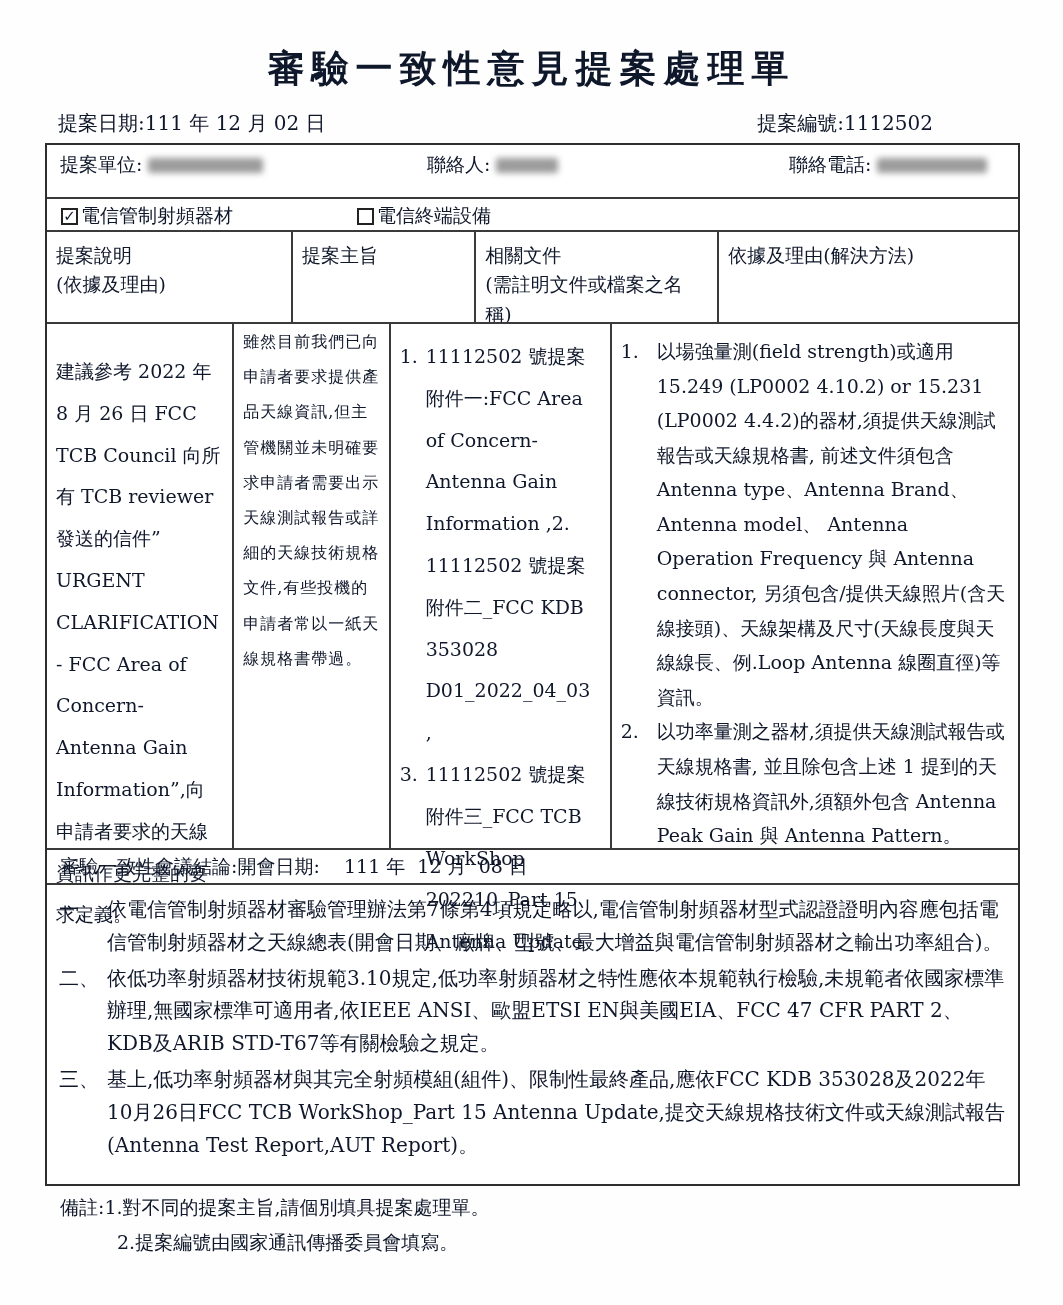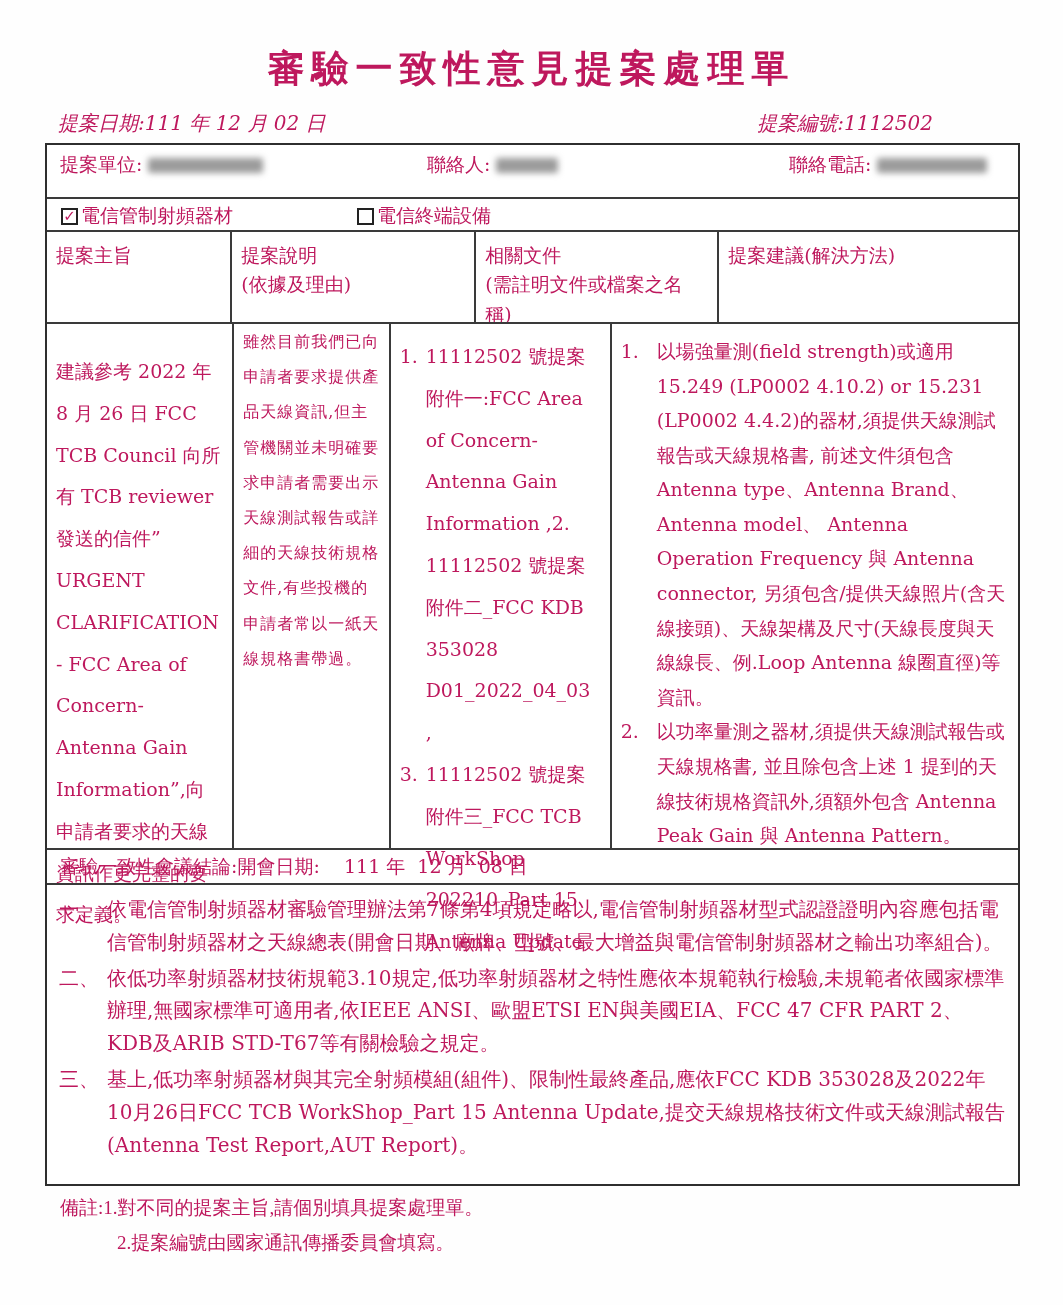--- a/index.html
+++ b/index.html
@@ -1,34 +1,33 @@
 <!DOCTYPE html>
 <html><head>
 <meta charset="utf-8">
 <style>
   html,body{margin:0;padding:0;background:#e8e8e8;}
   .page{
     position:relative;
     width:1063px;height:1305px;
     background:#fefefe;
     font-family:"DejaVu Serif", serif;
-    color:#be185d;
+    color:#0f172a;
     overflow:hidden;
   }
   .title{
     position:absolute;top:44px;left:0;right:0;
     text-align:center;
     font-size:37px;font-weight:bold;
     letter-spacing:7px;
   }
   .dateline{
     position:absolute;top:110px;left:58px;right:130px;
     display:flex;justify-content:space-between;
     font-size:20px;
-    font-style:italic;
   }
   .main-table{
     position:absolute;top:143px;left:45px;width:975px;
     border:2px solid #2e2e2e;
     box-sizing:border-box;
     background:#fff;
   }
   .row{box-sizing:border-box;position:relative;}
   .row+.row{border-top:2px solid #3a3a3a;}
   .info-row{height:52px;font-size:19px;}
@@ -61,21 +60,21 @@
   .bc4 .li .no{flex:0 0 36px;}
   .li .txt{flex:1;}
   .meeting-row{height:35px;font-size:19px;display:flex;justify-content:flex-start;align-items:center;padding:0 13px;box-sizing:border-box;}
   .meeting-right{white-space:pre;}
   .conclusion-row{height:301px;font-size:20px;line-height:1.64;padding:8px 12px 0 12px;}
   .c-item{display:flex;align-items:flex-start;margin-bottom:3px;}
   .c-item .no{flex:0 0 48px;}
   .c-item .txt{flex:1;}
   .notes{
     position:absolute;top:1190px;left:60px;right:77px;
-    font-size:19px;line-height:1.85;font-family:Liberation Serif, serif;
+    font-size:19px;line-height:1.85;
   }
   .notes .line2{margin-left:57px;}
 </style>
 </head>
 <body>
 
 <div class="page">
 
   <div class="title">審驗一致性意見提案處理單</div>
 
@@ -106,26 +105,26 @@
         <span class="cb-box">✓</span>
         <span>電信管制射頻器材</span>
       </div>
       <div class="cb-group" style="left:310px;">
         <span class="cb-box"></span>
         <span>電信終端設備</span>
       </div>
     </div>
 
     <div class="row header-row cols">
-      <div class="cell hc1">提案主旨</div>
       <div class="cell hc2">提案說明
 (依據及理由)</div>
+      <div class="cell hc1">提案主旨</div>
       <div class="cell hc3">相關文件
 (需註明文件或檔案之名稱)</div>
-      <div class="cell hc4">提案建議(解決方法)</div>
+      <div class="cell hc4">依據及理由(解決方法)</div>
     </div>
 
     <div class="row body-row cols">
       <div class="cell bc1">建議參考 2022 年 8 月 26 日 FCC TCB Council 向所有 TCB reviewer 發送的信件” URGENT CLARIFICATION - FCC Area of Concern-Antenna Gain Information”,向申請者要求的天線資訊作更完整的要求定義。</div>
       <div class="cell bc2">雖然目前我們已向申請者要求提供產品天線資訊,但主管機關並未明確要求申請者需要出示天線測試報告或詳細的天線技術規格文件,有些投機的申請者常以一紙天線規格書帶過。</div>
       <div class="cell bc3">
         <div class="li">
           <span class="no">1.</span>
           <span class="txt">11112502 號提案附件一:FCC Area of Concern-Antenna Gain Information ,2. 11112502 號提案附件二_FCC KDB 353028 D01_2022_04_03 ,</span>
         </div>

